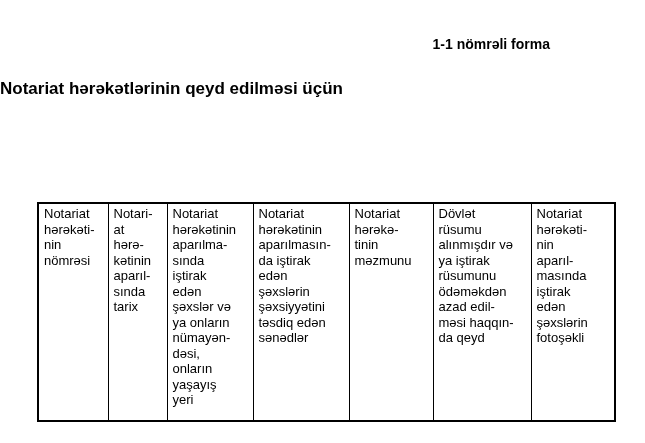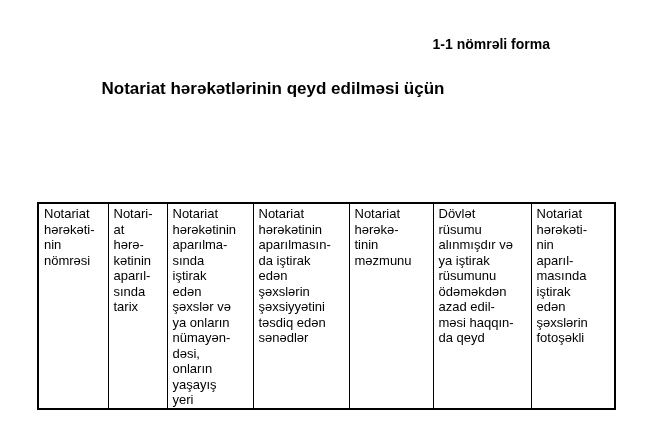--- a/index.html
+++ b/index.html
@@ -24,41 +24,41 @@
     font-size: 14px;
     font-weight: bold;
     line-height: 16px;
     margin-top: 16px;
   }
   .doc-title {
     position: absolute;
     top: 77px;
     left: 0;
     width: 546px;
-    text-align: center;
+    text-align: left;
     font-size: 17px;
     font-weight: bold;
     line-height: 23px;
   }
   .table-wrap {
     position: absolute;
     left: 37px;
     top: 202px;
   }
   table.registry {
     border-collapse: collapse;
     table-layout: fixed;
     width: 577px;
     height: 203px;
     border: 2px solid #000000;
   }
   table.registry td {
     border: 1.5px solid #000000;
     vertical-align: top;
-    padding: 2px 2px 0 5px;
+    padding: 2px 2px 12px 5px;
     font-size: 13px;
     line-height: 15.5px;
     white-space: pre-line;
     overflow: hidden;
   }
   col.c1 { width: 70px; }
   col.c2 { width: 59px; }
   col.c3 { width: 86px; }
   col.c4 { width: 96px; }
   col.c5 { width: 84px; }

